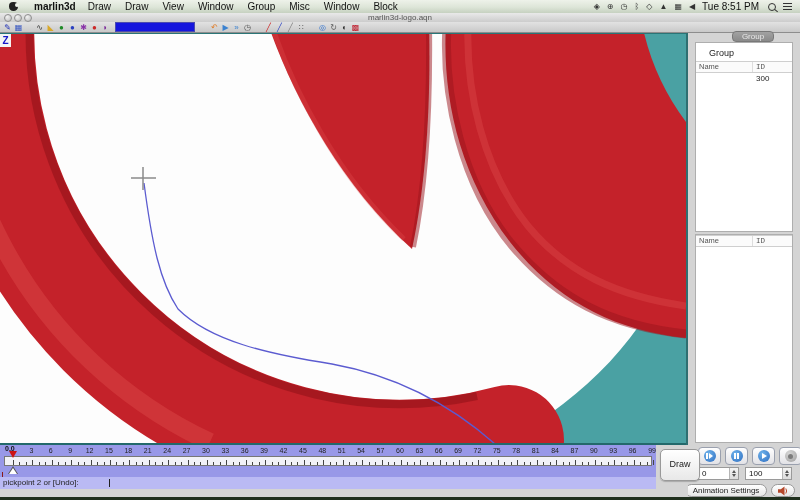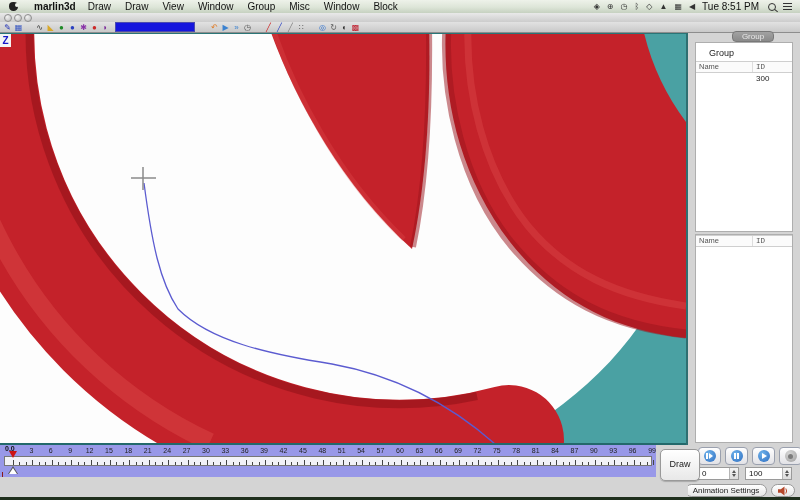--- a/index.html
+++ b/index.html
@@ -149,20 +149,21 @@
           <i></i>
           <i></i>
         </span>
     </span>
   </div>
 
   <div class="titlebar">
     <span class="tl" style="left:4px"></span>
     <span class="tl" style="left:14px"></span>
     <span class="tl" style="left:24px"></span>
+    <span class="win-title">marlin3d-logo.aqn</span>
   </div>
 
   <div class="toolbar">
       <span class="tb-icon" style="color: rgb(38, 54, 184);">✎</span>
       <span class="tb-icon" style="color: rgb(48, 80, 192);">▦</span>
       <span class="tb-icon gap" style="color: rgb(48, 48, 48);">∿</span>
       <span class="tb-icon" style="color: rgb(216, 168, 40);">◣</span>
       <span class="tb-icon" style="color: rgb(31, 138, 40);">●</span>
       <span class="tb-icon" style="color: rgb(42, 63, 192);">●</span>
       <span class="tb-icon" style="color: rgb(138, 53, 168);">✱</span>
@@ -434,15 +435,16 @@
       </div>
     <span class="ph-label">0.0</span>
     <span class="ph-red"></span>
     <span class="ph-white-o"></span>
     <span class="ph-white-i"></span>
     <span class="tl-mark"></span>
   </div>
   <div class="animzone"></div>
   <div class="anim-btn">Draw</div>
 
+  <div class="statusline"><span>pickpoint 2 or [Undo]:</span><span class="caret"></span></div>
   <div class="bottombar"></div>
 
 </div>
 
 </body></html>

